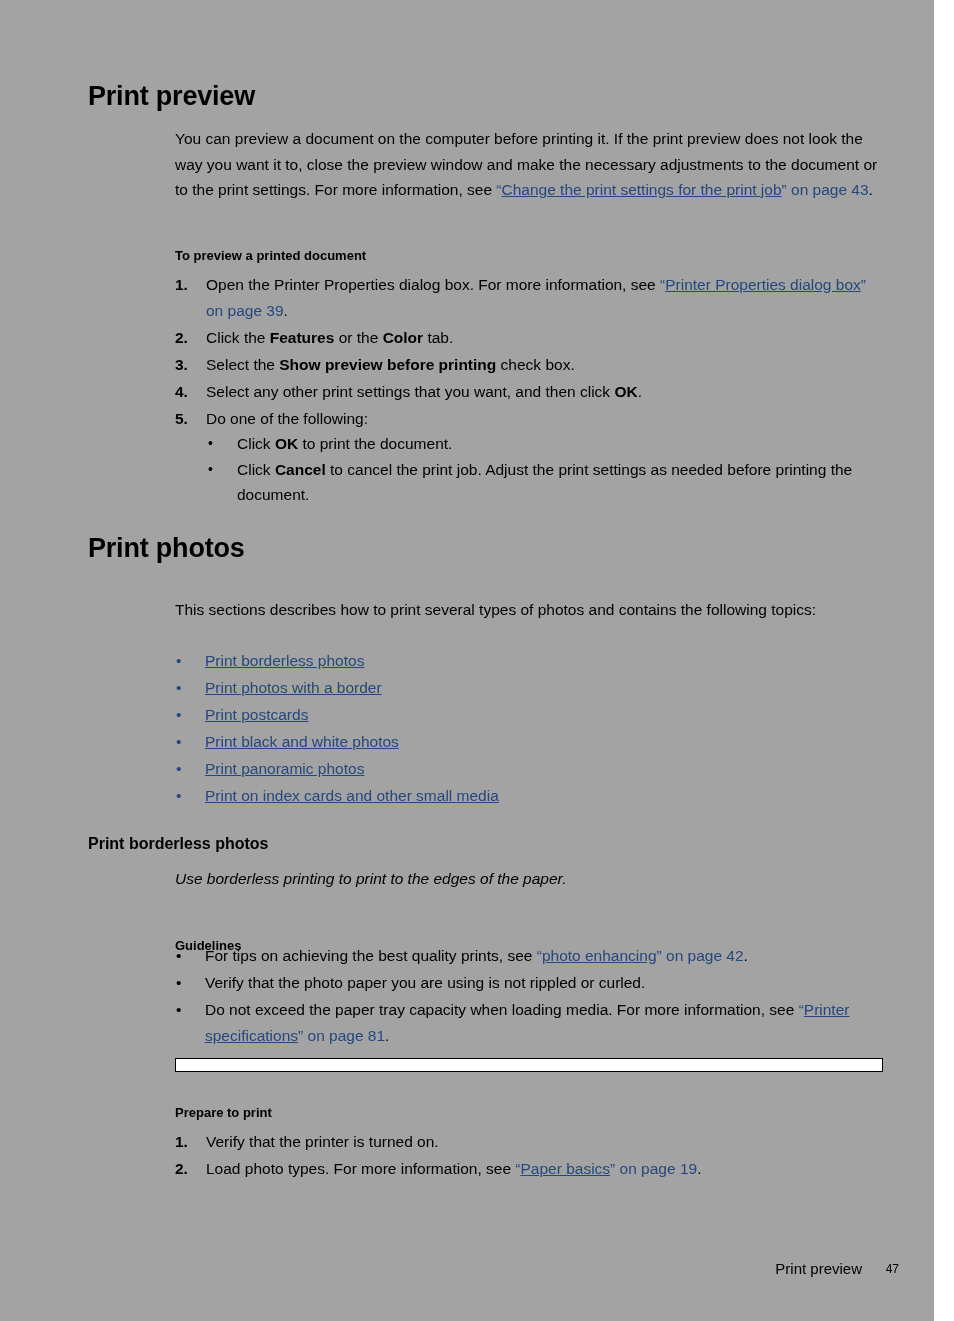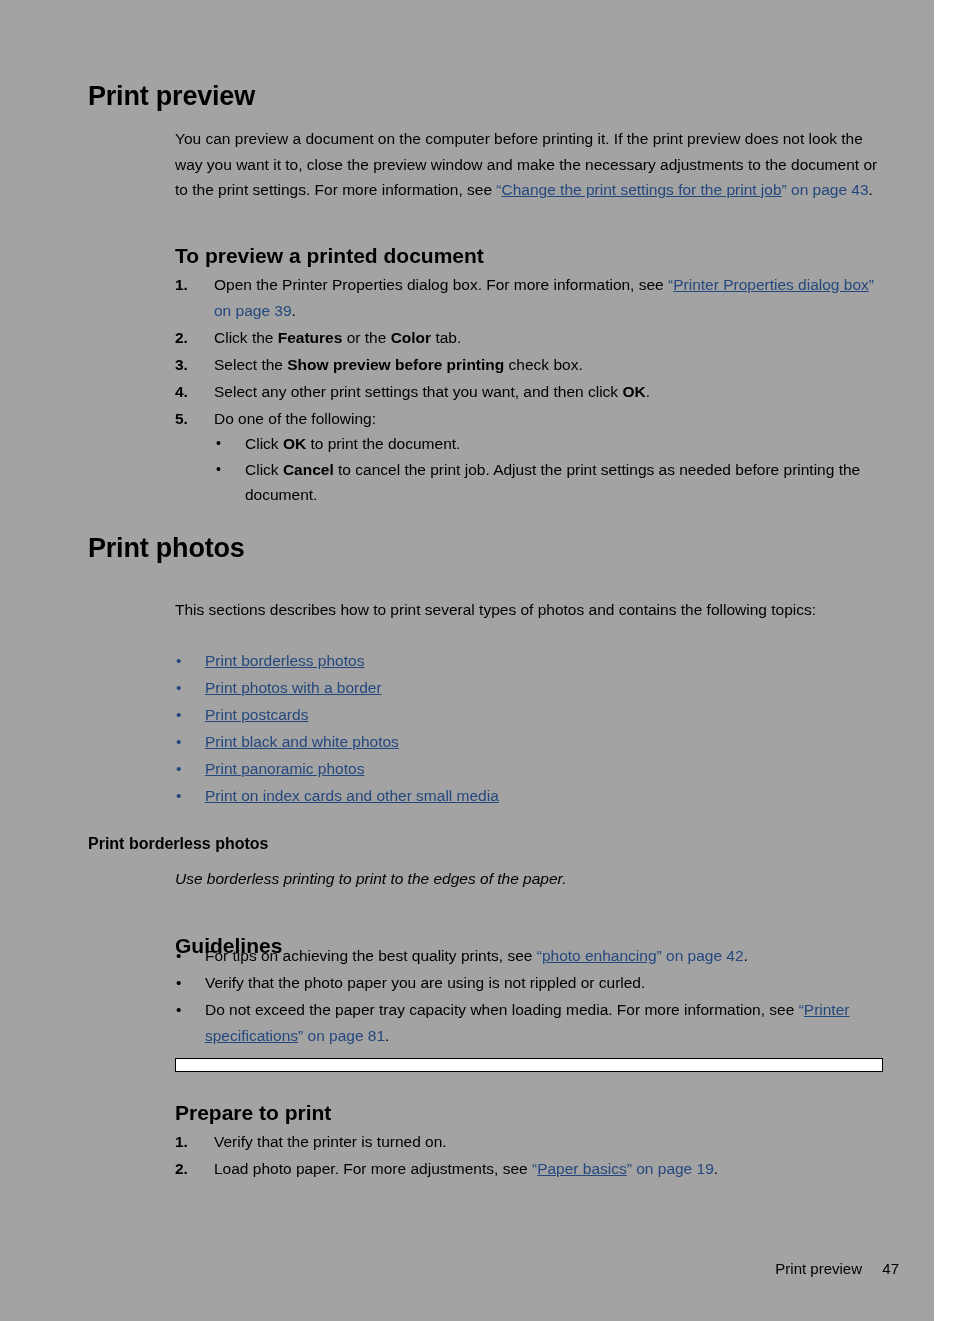--- a/index.html
+++ b/index.html
@@ -38,21 +38,21 @@
     font-weight: bold;
     font-size: 16px;
     line-height: 20px;
     color: #000;
     white-space: nowrap;
   }
   .h4 {
     position: absolute;
     left: 175px;
     font-weight: bold;
-    font-size: 21px;
+    font-size: 13px;
     line-height: 20px;
     color: #000;
     white-space: nowrap;
   }
 
   
   .para {
     position: absolute;
     left: 175px;
     width: 712px;
@@ -79,21 +79,20 @@
   .numrow .num {
     position: absolute;
     left: 0;
     top: 0;
     font-weight: bold;
     font-size: 15.5px;
     line-height: 25.5px;
   }
   .numrow .cont {
     display: block;
-    margin-left: 8px;
   }
   .subline {
     display: block;
   }
 
   
   .bullist {
     position: absolute;
     left: 175px;
     width: 712px;
@@ -171,21 +170,21 @@
     top: 0;
     font-size: 15px;
     line-height: 22px;
     color: #000;
     white-space: nowrap;
   }
   .footer .fpage {
     position: absolute;
     right: 55px;
     top: 0;
-    font-size: 15px;
+    font-size: 12px;
     line-height: 22px;
     color: #000;
     white-space: nowrap;
     text-align: left;
   }
 </style>
 </head>
 <body>
 
 <div class="page">
@@ -283,21 +282,21 @@
 
   <div class="h4" style="top:1103px;">Prepare to print</div>
 
   <div class="numlist" style="top:1129px;">
     <div class="numrow">
       <span class="num">1.</span>
       <span class="cont"><span>Verify that the printer is turned on.</span></span>
     </div>
     <div class="numrow">
       <span class="num">2.</span>
-      <span class="cont"><span>Load photo paper. For more adjustments, see </span><span class="lnkplain">“</span><a class="lnk" href="#">Paper basics</a><span class="lnkplain">”</span><span class="lnkplain"> on page 19</span><span>.</span></span>
+      <span class="cont"><span>Load photo types. For more information, see </span><span class="lnkplain">“</span><a class="lnk" href="#">Paper basics</a><span class="lnkplain">”</span><span class="lnkplain"> on page 19</span><span>.</span></span>
     </div>
   </div>
 
   <div class="footer">
     <div class="ftitle">Print preview</div>
     <div class="fpage">47</div>
   </div>
 
 </div>
 

